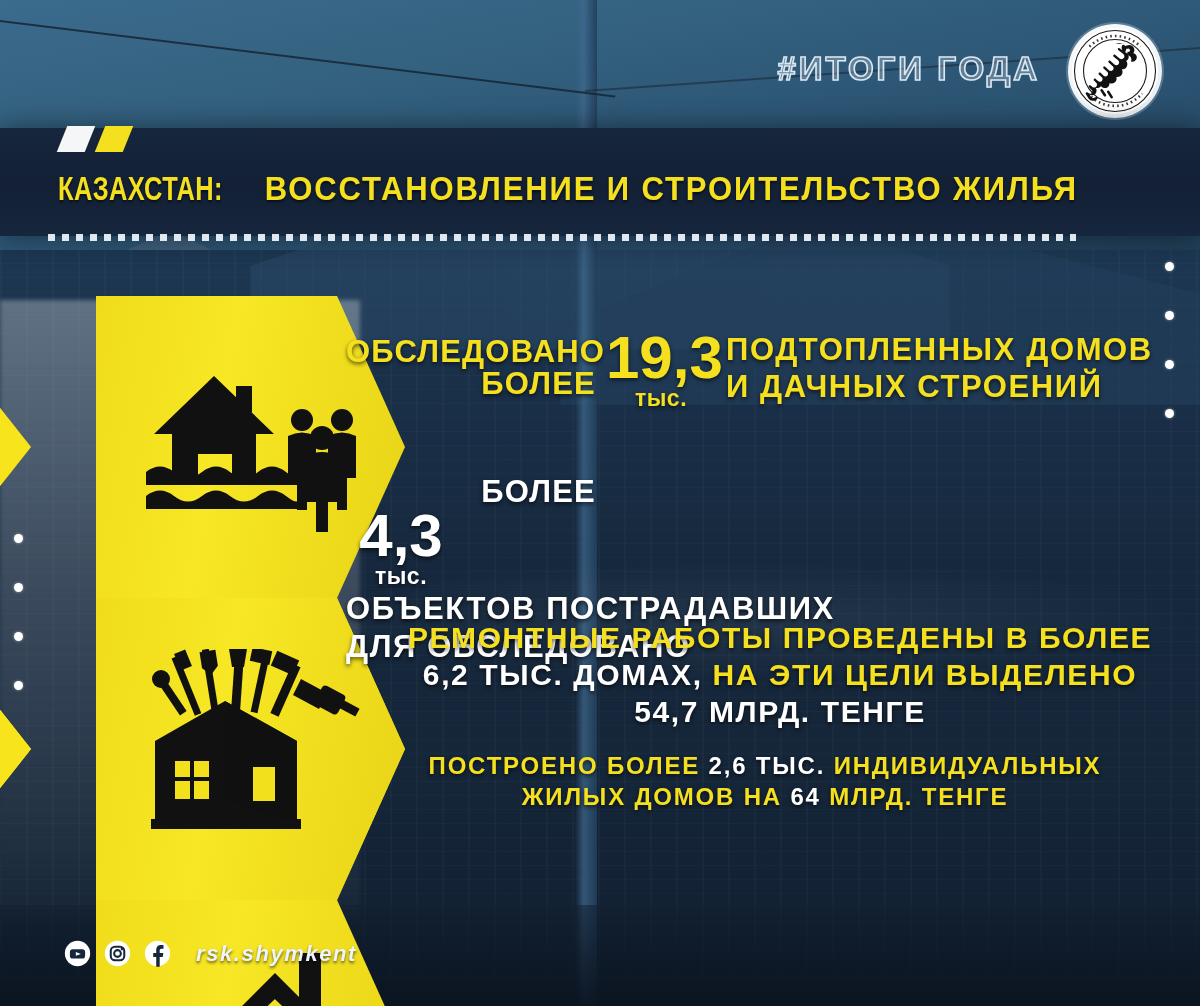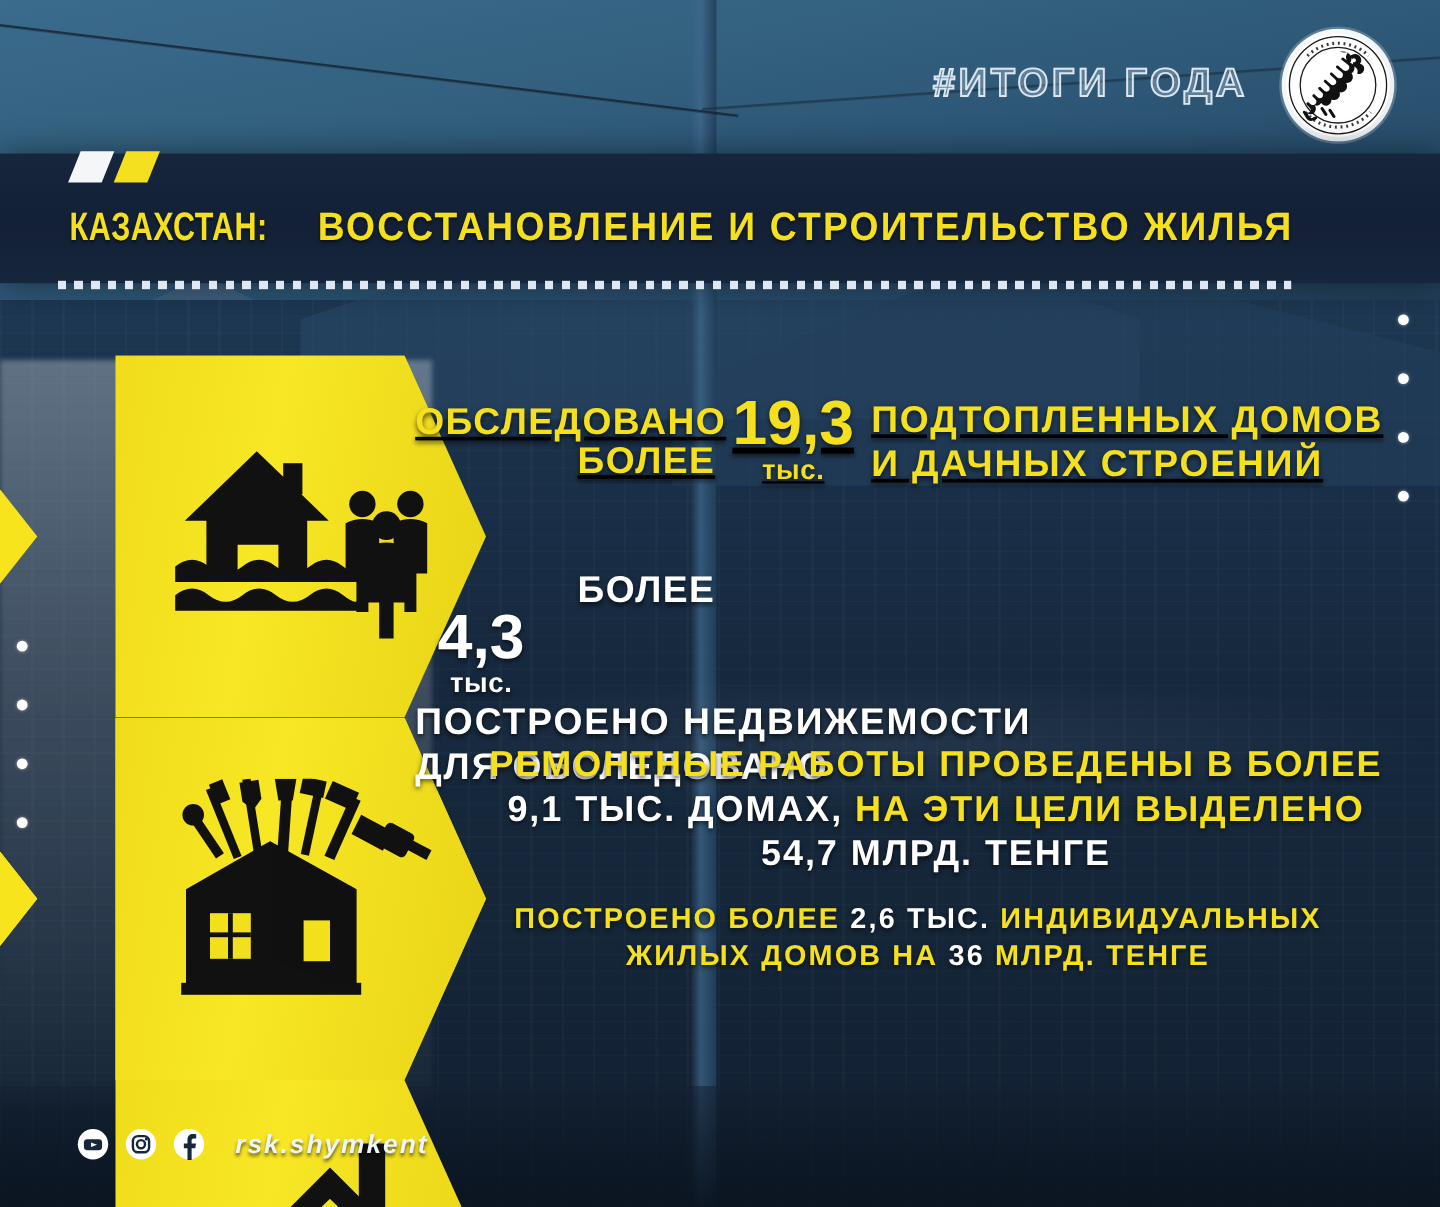--- a/index.html
+++ b/index.html
@@ -175,25 +175,25 @@
     font-family: "Liberation Sans Narrow", "Liberation Sans", sans-serif;
     font-weight:700; line-height:1.04;
     text-shadow: 0 2px 4px rgba(0,0,0,.65);
   }
   .yellow { color:#f5e01f; }
   .white  { color:#ffffff; }
 
   
   #row1 { left:346px; top:330px; width:830px; height:100px; }
   #row1 .r1grid {
-    display:flex; align-items:flex-start; gap:10px; height:100px;text-decoration:underline;
+    display:flex; align-items:flex-start; gap:10px; height:100px;
   }
   .lbl-block { text-align:right; font-size:31px; letter-spacing:1.2px; padding-top:6px; }
   .num-block { text-align:center; }
-  .num-big { font-size:52px; letter-spacing:0px; line-height:.92; }
+  .num-big { font-size:60px; letter-spacing:0px; line-height:.92; }
   .num-unit { font-size:23px; letter-spacing:.5px; margin-top:2px; }
   .desc-block { font-size:31px; letter-spacing:1.6px; padding-top:4px; }
   .desc-block div + div { margin-top:5px; }
 
   
   #row2 { left:346px; top:470px; width:830px; height:100px; }
 
   
   #row3 { left:380px; top:622px; width:800px; text-align:center;
           font-size:30px; letter-spacing:1.6px; }
@@ -432,44 +432,44 @@
   <div id="row2" class="row-text">
     <div class="r1grid">
       <div class="lbl-block white" style="width:250px;">
         <div>БОЛЕЕ</div>
       </div>
       <div class="num-block white" style="width:110px;">
         <div class="num-big">4,3</div>
         <div class="num-unit">тыс.</div>
       </div>
       <div class="desc-block white">
-        <div>ПОСТРОЕНО НЕДВИЖЕМОСТИ</div>
+        <div>ОБЪЕКТОВ ПОСТРАДАВШИХ</div>
         <div>ДЛЯ ОБСЛЕДОВАНО</div>
       </div>
     </div>
   </div>
 
   <div id="row3" class="row-text">
     <div class="yellow">РЕМОНТНЫЕ РАБОТЫ ПРОВЕДЕНЫ В БОЛЕЕ</div>
     <div>
-      <span class="white">9,1 ТЫС. ДОМАХ,</span>
+      <span class="white">6,2 ТЫС. ДОМАХ,</span>
       <span class="yellow">НА ЭТИ  ЦЕЛИ  ВЫДЕЛЕНО</span>
     </div>
     <div class="white">54,7  МЛРД. ТЕНГЕ</div>
   </div>
 
   <div id="row4" class="row-text">
     <div>
       <span class="yellow">ПОСТРОЕНО БОЛЕЕ</span>
       <span class="white">2,6 ТЫС.</span>
       <span class="yellow">ИНДИВИДУАЛЬНЫХ</span>
     </div>
     <div>
       <span class="yellow">ЖИЛЫХ  ДОМОВ  НА</span>
-      <span class="white">36</span>
+      <span class="white">64</span>
       <span class="yellow">МЛРД.  ТЕНГЕ</span>
     </div>
   </div>
 
   <div class="footer">
     <svg class="soc" viewBox="0 0 32 32">
       <circle cx="16" cy="16" r="15" fill="#ffffff"></circle>
       <rect x="7" y="11" width="18" height="11" rx="3.4" fill="#16263c"></rect>
       <path d="M14 14.2 L20 16.5 L14 18.8 Z" fill="#ffffff"></path>
     </svg>

